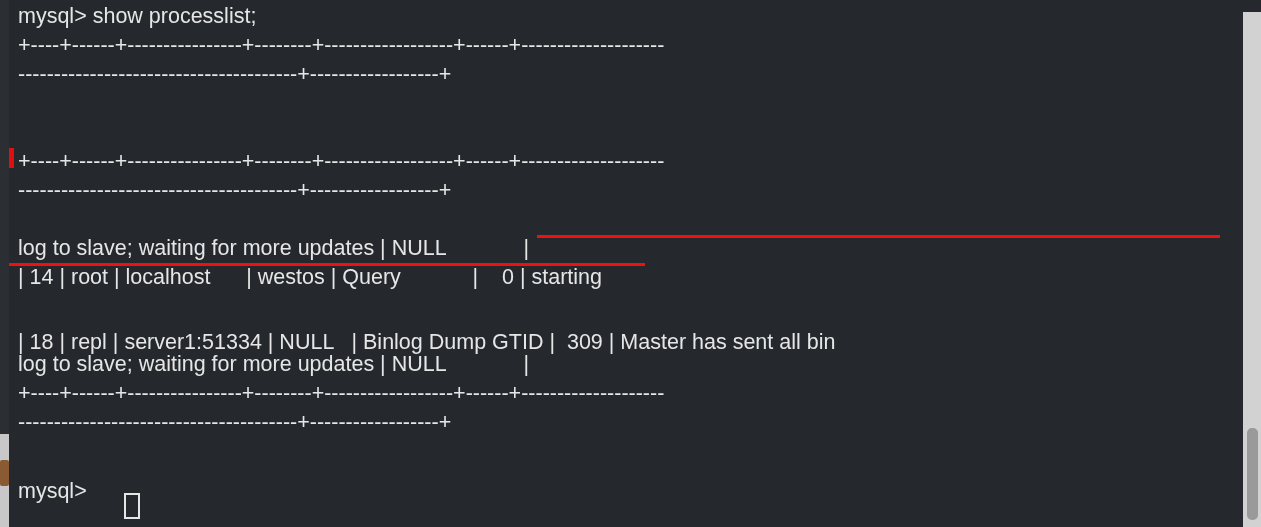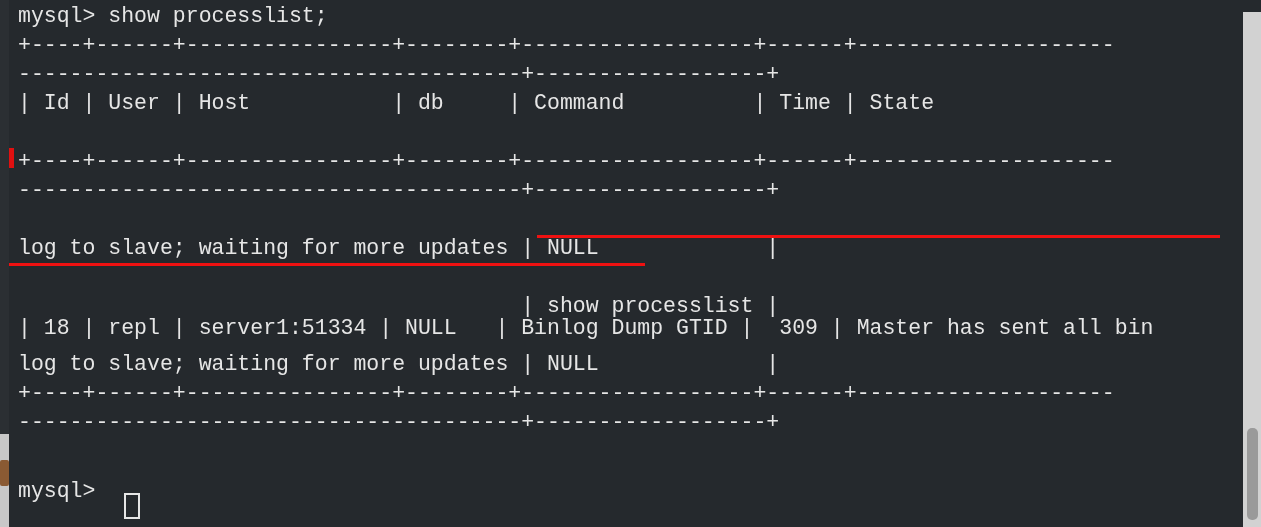--- a/index.html
+++ b/index.html
@@ -76,21 +76,21 @@
     z-index: 2;
   }
   .line {
     position: absolute;
     left: 18px;
     white-space: pre;
     color: #e6e6e6;
     font-size: 21.5px;
     line-height: 29px;
     letter-spacing: 0px;
-    font-family: Liberation Mono, monospace;
+    font-family: Liberation Sans, sans-serif;
   }
   .clip-top {
     position: absolute;
     left: 0; top: 0;
     width: 1243px;
     height: 4px;
     overflow: hidden;
   }
   .clip-top .line { top: -24px; }
   
@@ -129,26 +129,25 @@
 
   <div id="term">
 
     <div class="clip-top">
       <div class="line">+----+------+----------------+--------+------------------+------+</div>
     </div>
 
     <div class="line" style="top:2px">mysql&gt; show processlist;</div>
     <div class="line" style="top:31px">+----+------+----------------+--------+------------------+------+--------------------</div>
     <div class="line" style="top:60px">---------------------------------------+------------------+</div>
-    <div class="line" style="top:89px">| Id | User | Host           | db     | Command          | Time | State</div>
     <div class="line" style="top:147px">+----+------+----------------+--------+------------------+------+--------------------</div>
     <div class="line" style="top:176px">---------------------------------------+------------------+</div>
     <div class="line" style="top:234px">log to slave; waiting for more updates | NULL             |</div>
-    <div class="line" style="top:292px">                                       | show processlist |</div>
-    <div class="line" style="top:314px">| 18 | repl | server1:51334 | NULL   | Binlog Dump GTID |  309 | Master has sent all bin</div>
+    <div class="line" style="top:263px">| 14 | root | localhost      | westos | Query            |    0 | starting</div>
+    <div class="line" style="top:328px">| 18 | repl | server1:51334 | NULL   | Binlog Dump GTID |  309 | Master has sent all bin</div>
     <div class="line" style="top:350px">log to slave; waiting for more updates | NULL             |</div>
     <div class="line" style="top:379px">+----+------+----------------+--------+------------------+------+--------------------</div>
     <div class="line" style="top:408px">---------------------------------------+------------------+</div>
     <div class="line" style="top:466px"></div>
     <div class="line" style="top:477px">mysql&gt; </div>
 
   </div>
 
   <div id="cursor"></div>
 

